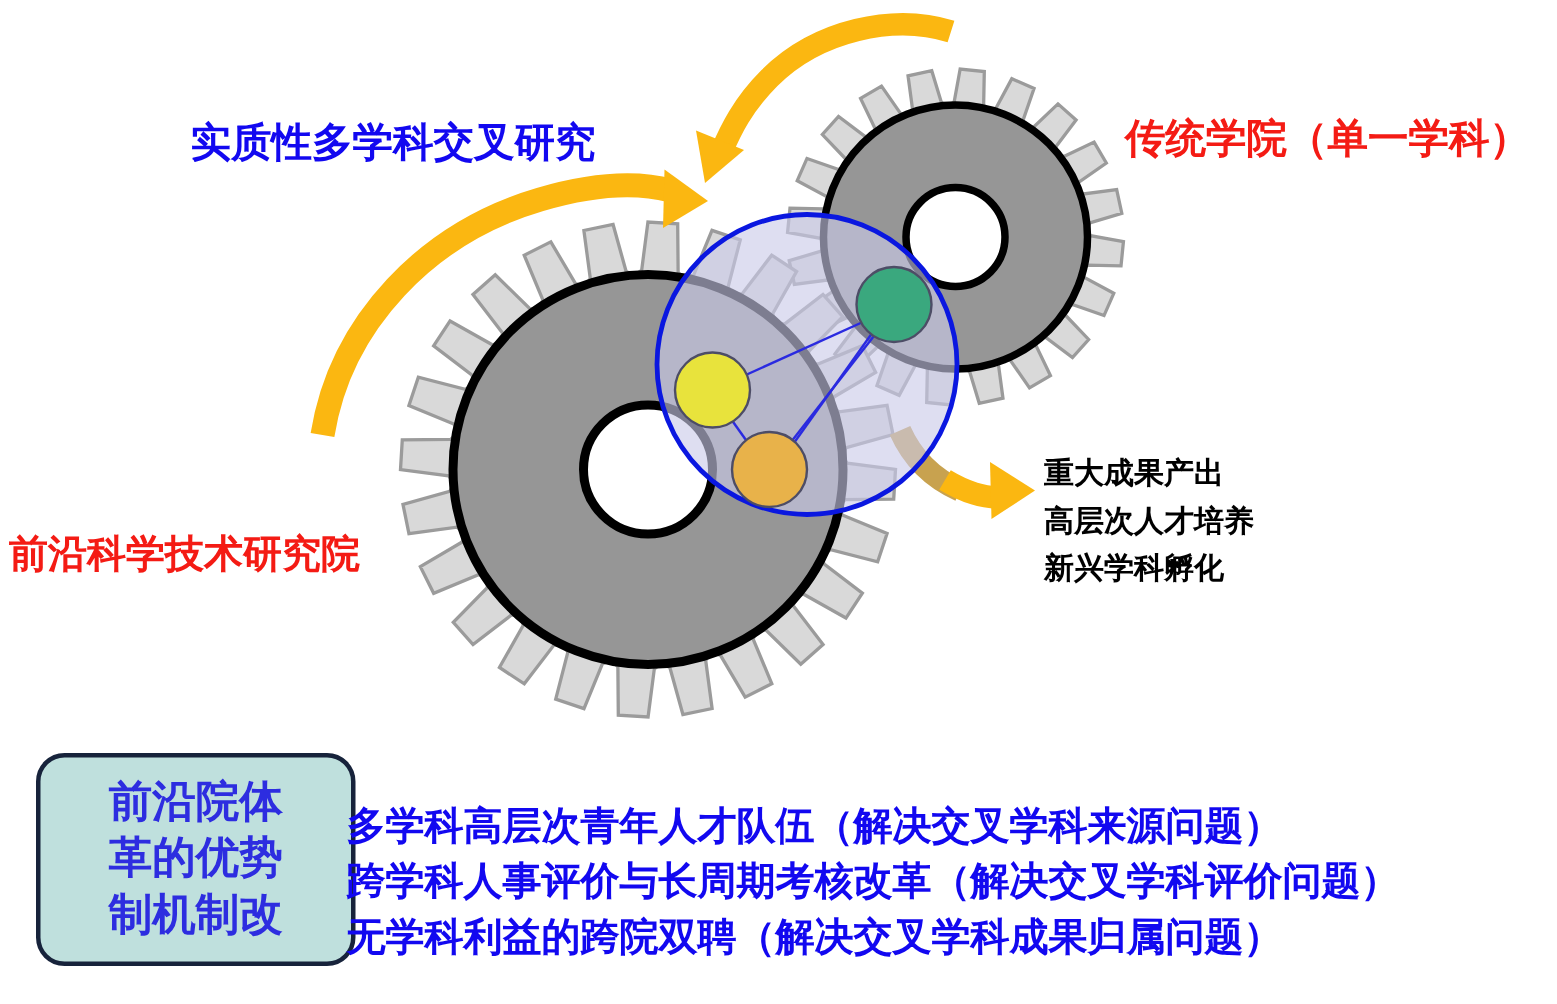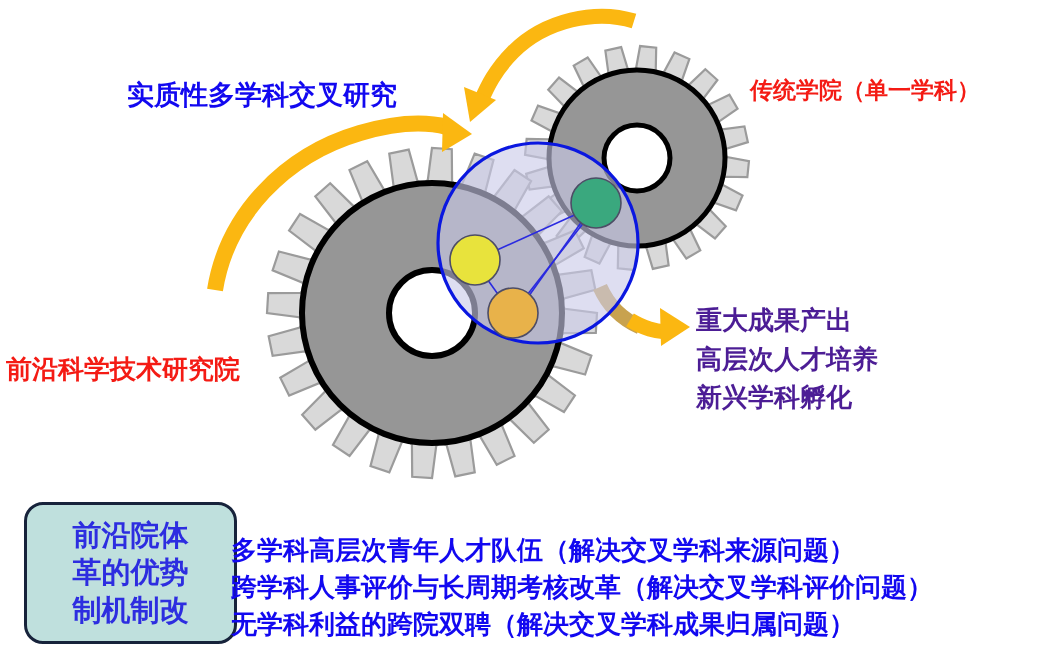--- a/index.html
+++ b/index.html
@@ -35,34 +35,34 @@
   }
   #label-interdisciplinary {
     left: 127px;
     top: 80px;
     font-size: 27px;
     color: #1208f0;
   }
   #label-traditional-college {
     left: 750px;
     top: 77px;
-    font-size: 23px;
+    font-size: 27px;
     color: #f41b14;
   }
   #label-frontier-institute {
     left: 6px;
     top: 354px;
     font-size: 26px;
     color: #f41b14;
   }
   #label-outcomes {
     left: 696px;
     top: 305px;
-    font-size: 26px;
-    color: #4c1d95;
+    font-size: 20px;
+    color: #000000;
   }
   #label-outcomes div { margin-bottom: 8px; }
   #label-outcomes div:last-child { margin-bottom: 2px; }
 
   #advantage-box {
     position: absolute;
     left: 24px;
     top: 502px;
     width: 213px;
     height: 142px;

